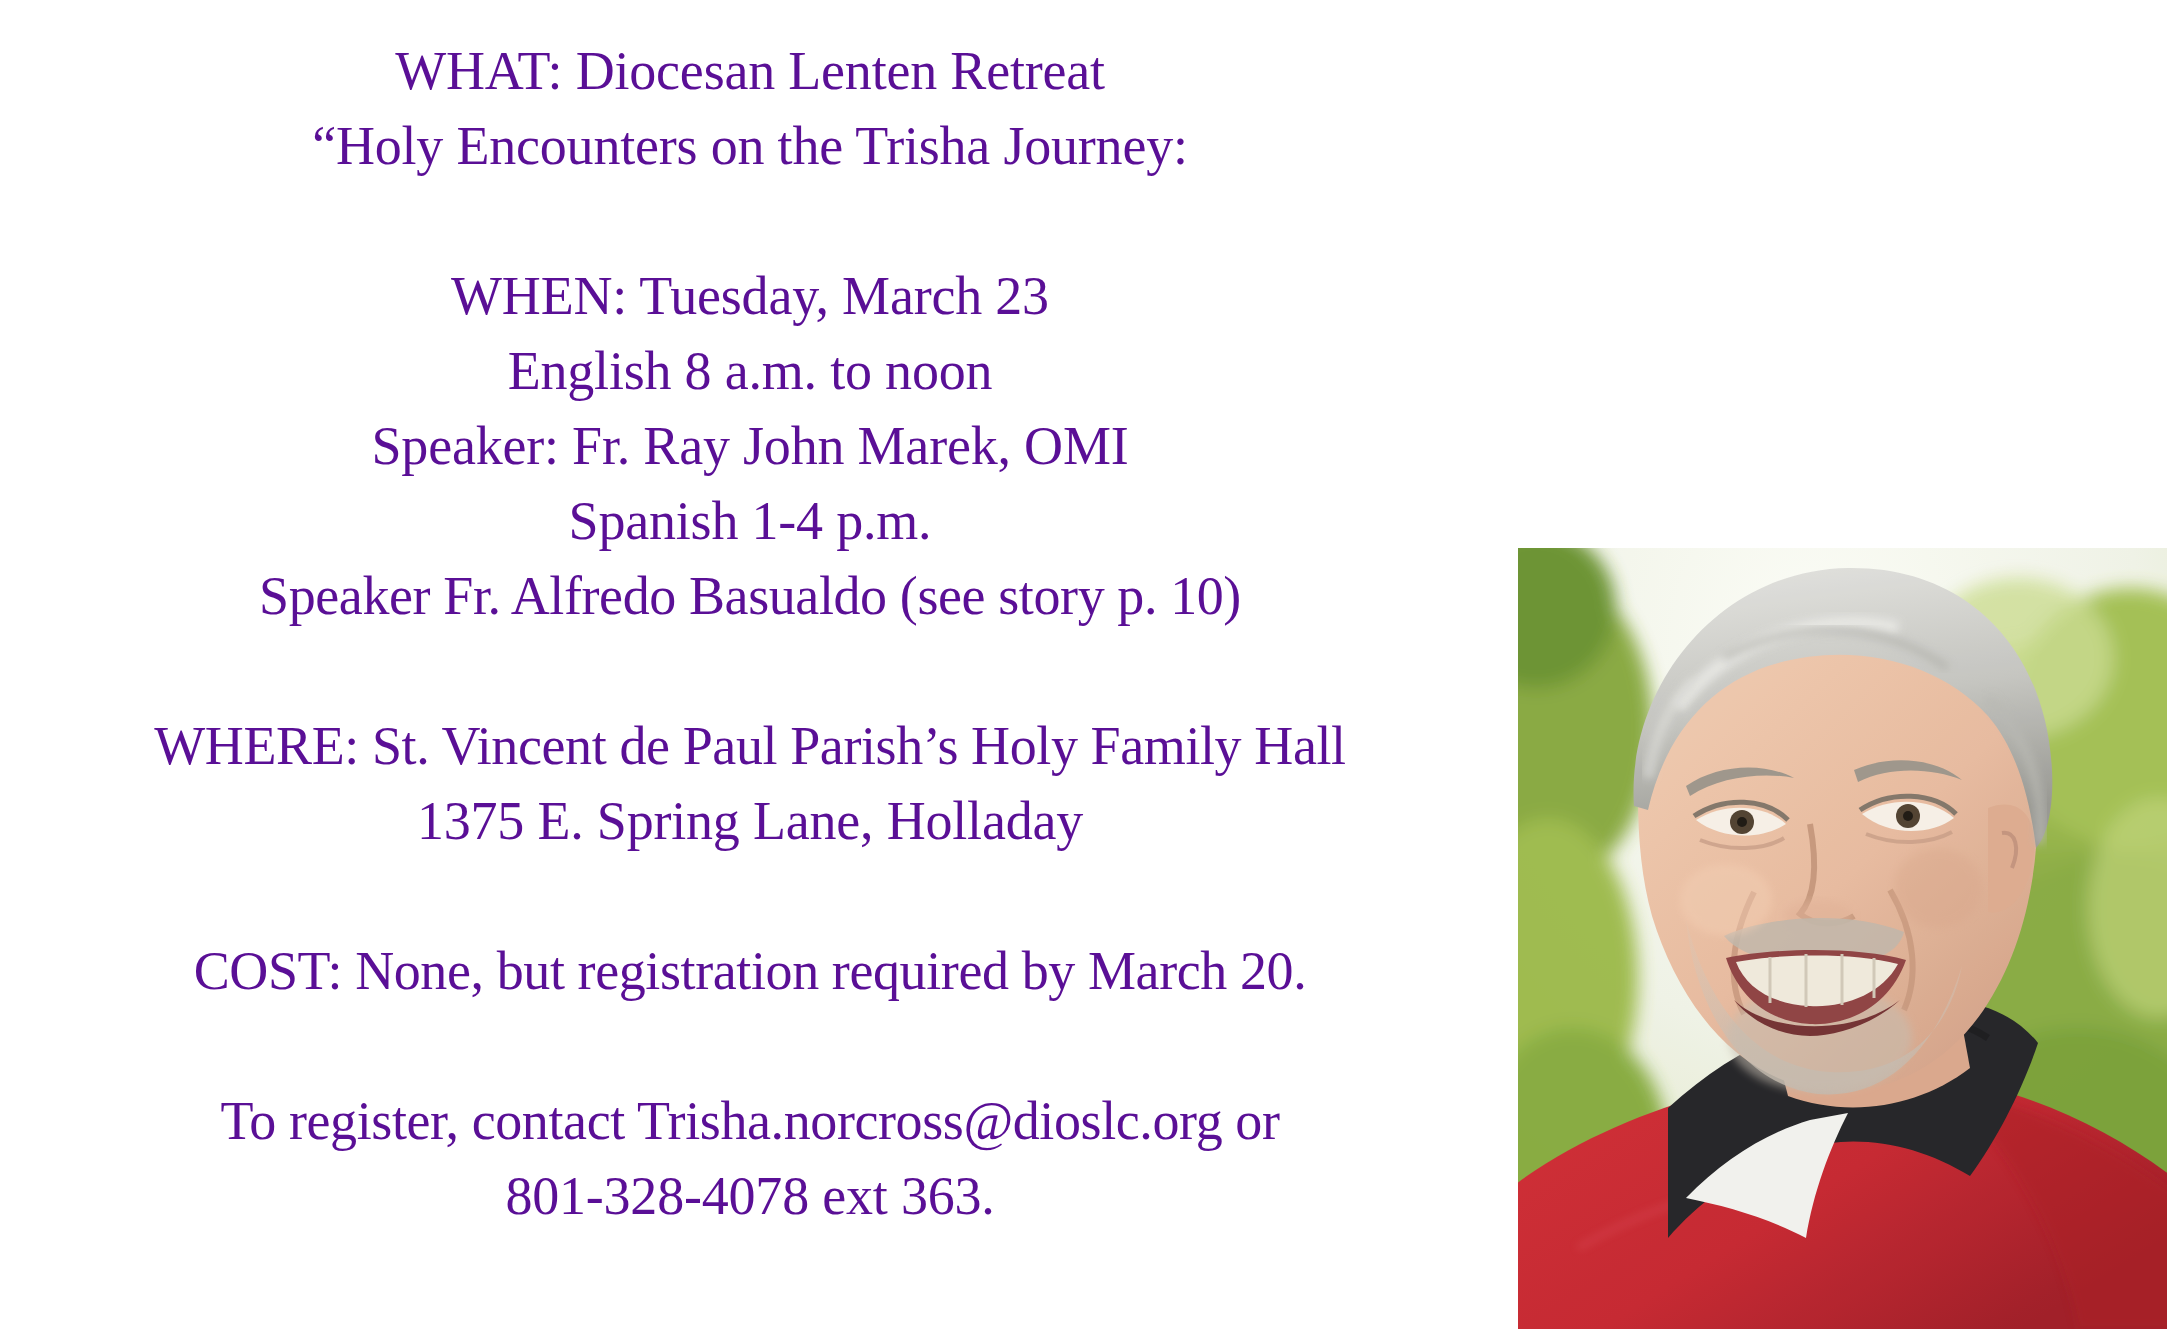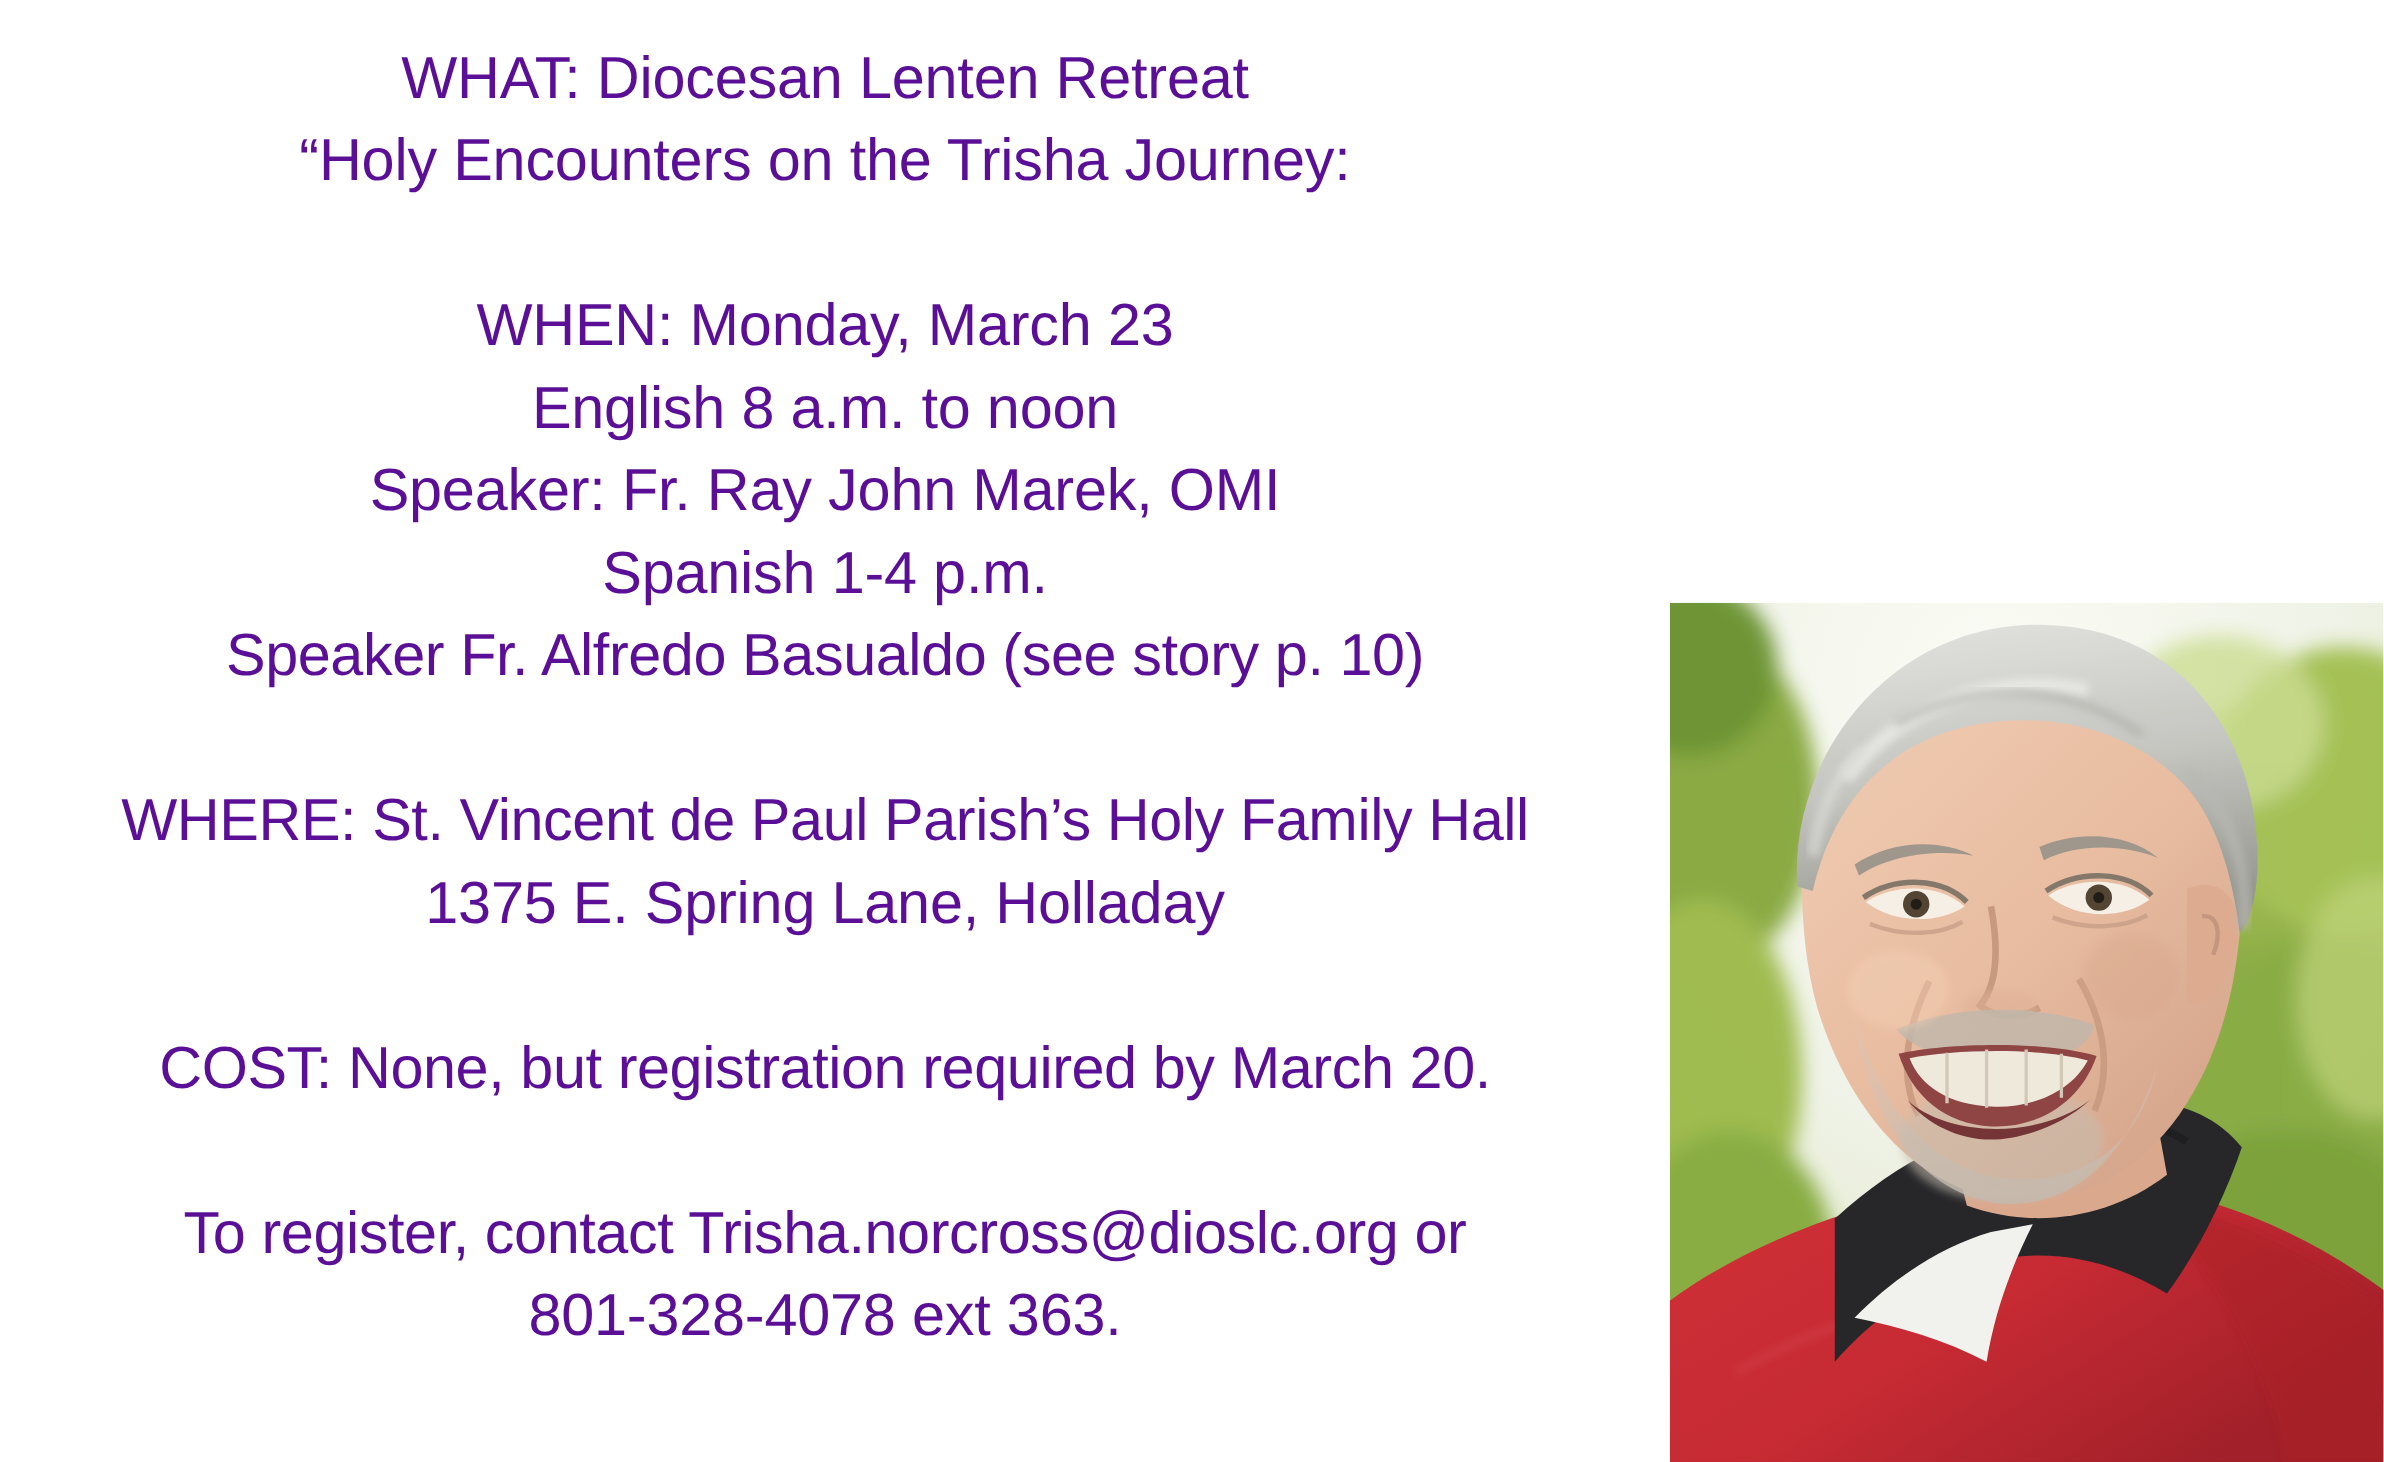--- a/index.html
+++ b/index.html
@@ -23,21 +23,21 @@
   #text-block {
     position: absolute;
     left: 0;
     top: 0;
     width: 1500px;
     height: 1329px;
     padding: 34px 0 0 0;
     box-sizing: border-box;
     text-align: center;
     color: #5A0F96;
-    font-family: Liberation Sans, sans-serif;
+    font-family: Liberation Serif, serif;
     font-size: 54px;
     line-height: 75px;
     letter-spacing: -0.2px;
   }
   .line {
     display: block;
     white-space: pre;
     color: #5A0F96;
   }
   .blank {
@@ -77,21 +77,21 @@
   <div id="text-block">
 
     <span class="section">
       <span class="line">WHAT: Diocesan Lenten Retreat</span>
       <span class="line">“Holy Encounters on the Trisha Journey:</span>
     </span>
 
     <span class="blank"></span>
 
     <span class="section">
-      <span class="line">WHEN: Monday, March 23</span>
+      <span class="line">WHEN: Tuesday, March 23</span>
       <span class="line">English 8 a.m. to noon</span>
       <span class="line">Speaker: Fr. Ray John Marek, OMI</span>
       <span class="line">Spanish 1-4 p.m.</span>
       <span class="line wide">Speaker Fr. Alfredo Basualdo (see story p. 10)</span>
     </span>
 
     <span class="blank"></span>
 
     <span class="section">
       <span class="line wide">WHERE: St. Vincent de Paul Parish’s Holy Family Hall</span>

